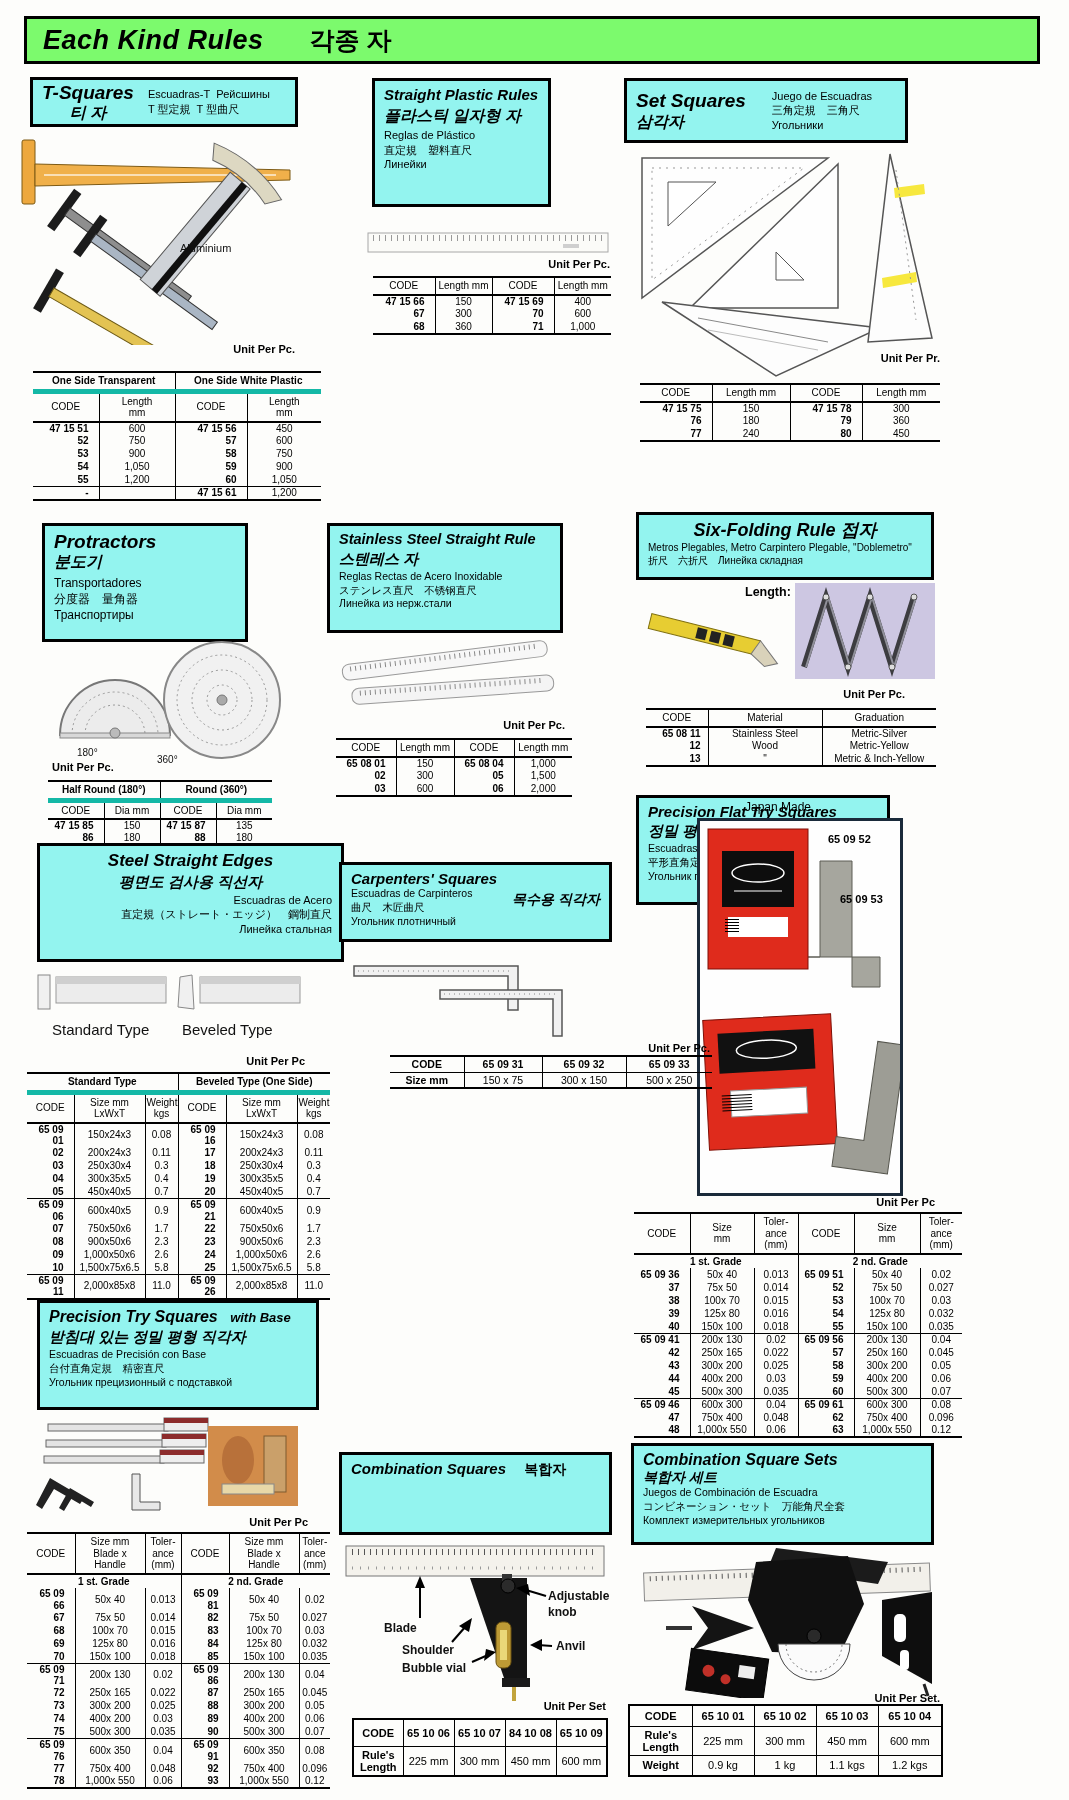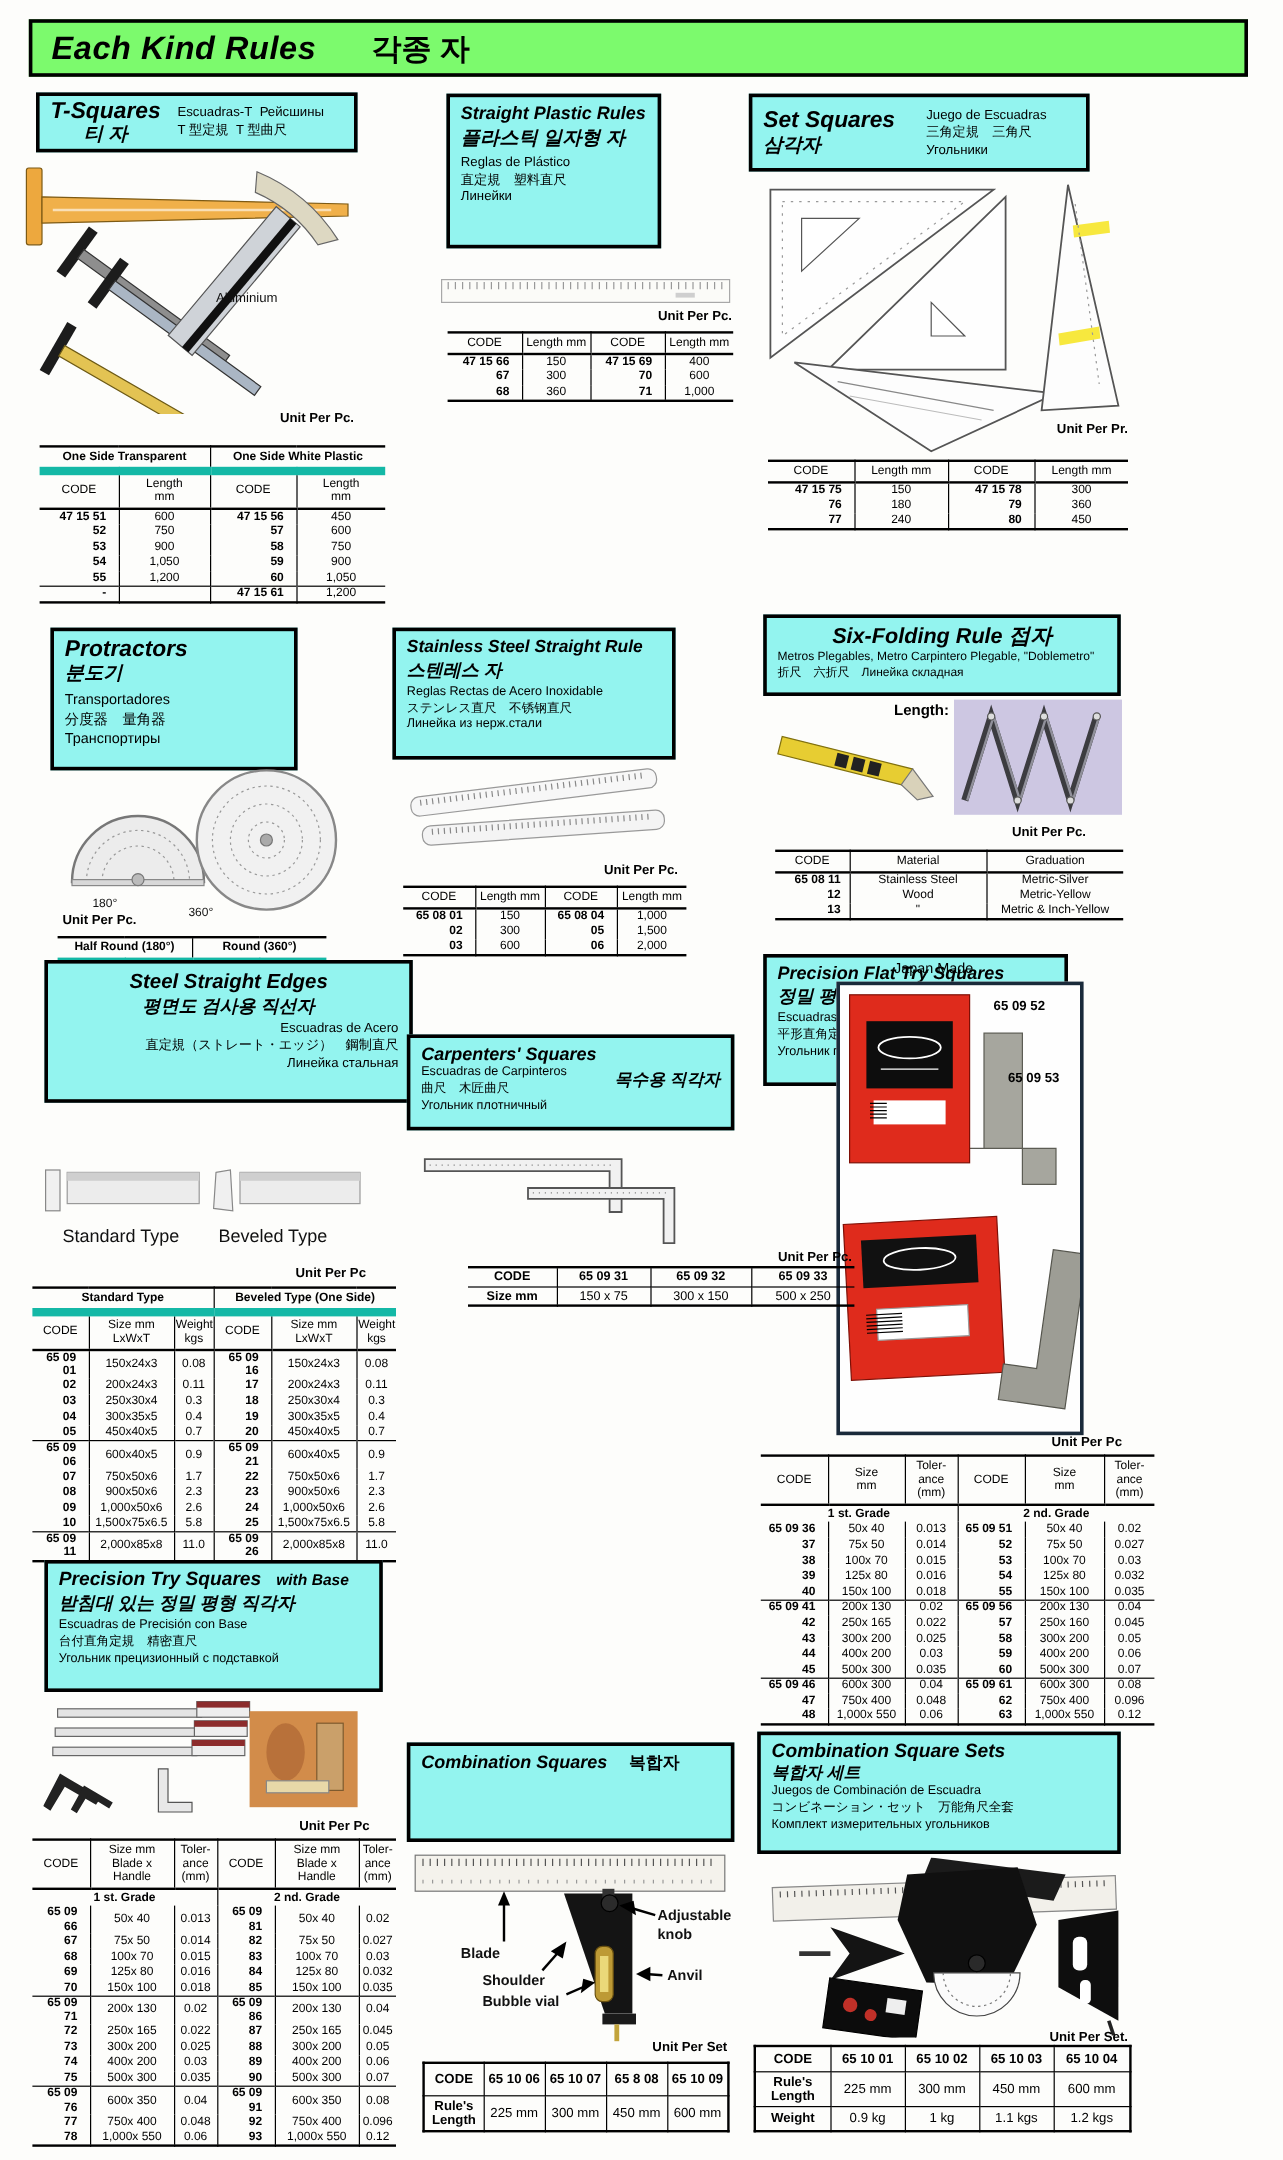--- a/index.html
+++ b/index.html
@@ -13,21 +13,21 @@
   .hdr { background:#93f4ef; border:3px solid #000; padding:5px 9px; overflow:hidden; }
   .ti { font-weight:bold; font-style:italic; line-height:1.15; }
   .tk { font-weight:bold; line-height:1.2; }
   .sub { line-height:1.32; }
   .unit { position:absolute; font-size:11px; font-weight:bold; width:100px; text-align:right; }
   .unit.left { text-align:left; }
   table.tbl { position:absolute; border-collapse:collapse; table-layout:fixed; font-size:10px; text-align:center;
               border-top:2px solid #000; border-bottom:2px solid #000; background:transparent; }
   .tbl th, .tbl td { border-left:1px solid #000; padding:0 2px; white-space:pre-line; line-height:1.15; vertical-align:middle; }
   .tbl tr > *:first-child { border-left:none; }
-  .tbl thead tr.grp th { border-bottom:7px solid #14b8a6; font-weight:bold; font-size:10px; padding:2px 1px; }
+  .tbl thead tr.grp th { border-bottom:5px solid #14b8a6; font-weight:bold; font-size:10px; padding:2px 1px; }
   .tbl thead tr.cols th { border-bottom:2px solid #000; font-weight:normal; padding:2px 1px; }
   .tbl thead tr.grade th { font-weight:bold; padding:1px; font-size:10px; }
   .tbl tbody td { height:13px; }
   .tbl tbody tr.group-start td { border-top:1px solid #000; }
   .c4 td.col0, .c4 td.col2, .c6 td.col0, .c6 td.col3, .c3 td.col0 { font-weight:bold; text-align:right; padding-right:10px; }
   .c3 td.col0 { padding-right:7px; }
   table.xgrid { position:absolute; border-collapse:collapse; table-layout:fixed; font-size:10.5px; text-align:center;
                 border-top:2px solid #000; border-bottom:2px solid #000; }
   .xgrid td { border:1px solid #000; padding:1px 2px; height:16px; }
   .xgrid tr > *:first-child { border-left:none; }
@@ -608,21 +608,21 @@
           <td class="col0">48</td>
           <td class="col1">1,000x 550</td>
           <td class="col2">0.06</td>
           <td class="col3">63</td>
           <td class="col4">1,000x 550</td>
           <td class="col5">0.12</td>
         </tr>
       </tbody>
   </table>
 
-  <div class="abs hdr" style="left:37px;top:800px;width:307px;height:119px;text-align:center">
+  <div class="abs hdr" style="left:37px;top:843px;width:307px;height:119px;text-align:center">
     <div class="ti" style="font-size:17px">Steel Straight Edges</div>
     <div class="tk" style="font-size:15px;font-style:italic;margin:2px 0">평면도 검사용 직선자</div>
     <div class="sub" style="font-size:11px;text-align:right">
       <div>Escuadras de Acero</div>
       <div>直定規（ストレート・エッジ）　鋼制直尺</div>
       <div>Линейка стальная</div>
     </div>
   </div>
   <svg class="abs" style="left:36px;top:973px" width="270" height="72" viewBox="0 0 270 72">
     <rect x="2" y="2" width="12" height="34" fill="#f0f0f0" stroke="#888"></rect>
@@ -1008,21 +1008,21 @@
         <col style="width:51px">
         <col style="width:51px">
         <col style="width:51px">
         <col style="width:51px">
       </colgroup>
     <tbody>
         <tr>
           <td class="col0">CODE</td>
           <td class="col1">65 10 06</td>
           <td class="col2">65 10 07</td>
-          <td class="col3">65 8 08</td>
+          <td class="col3">84 10 08</td>
           <td class="col4">65 10 09</td>
         </tr>
         <tr>
           <td class="col0">Rule's
 Length</td>
           <td class="col1">225 mm</td>
           <td class="col2">300 mm</td>
           <td class="col3">450 mm</td>
           <td class="col4">600 mm</td>
         </tr>

